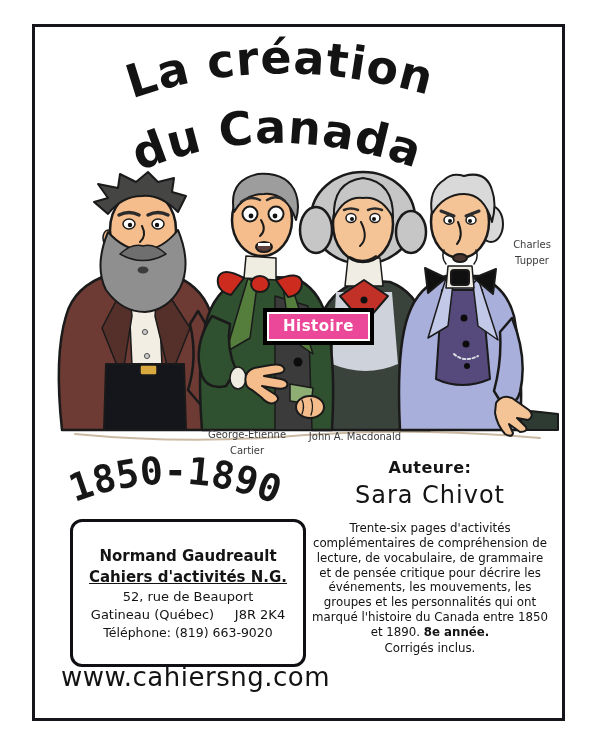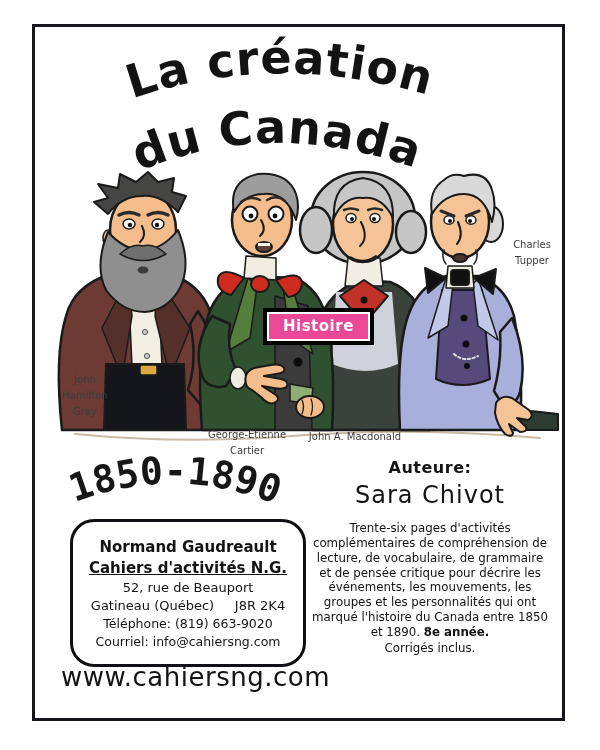--- a/index.html
+++ b/index.html
@@ -17,21 +17,21 @@
                font:700 15px "DejaVu Sans",sans-serif;letter-spacing:.5px;white-space:nowrap;}
   .char-label{position:absolute;font-size:10px;line-height:1.6;color:#3c3c3c;text-align:center;}
   .lbl-gray{left:40px;top:372px;width:90px;}
   .lbl-cartier{left:192px;top:427px;width:110px;}
   .lbl-macdonald{left:295px;top:429px;width:120px;}
   .lbl-tupper{left:492px;top:237px;width:80px;}
   .years-svg{position:absolute;left:62px;top:452px;}
   .years-text{font:700 38px "DejaVu Sans Mono",monospace;fill:#171717;}
   .years-text textPath{text-anchor:middle;}
   .contact-box{position:absolute;left:70px;top:519px;width:230px;height:142px;
-               border:3px solid #101014;border-radius:24px;display:flex;flex-direction:column;
+               border:3px solid #101014;border-radius:12px;display:flex;flex-direction:column;
                justify-content:center;align-items:center;gap:3px;text-align:center;}
   .contact-name{font-weight:700;font-size:15px;}
   .contact-company{font-weight:700;font-size:15px;text-decoration:underline;}
   .contact-line{font-size:13px;}
   .contact-pre{white-space:pre;}
   .contact-small{font-size:12.5px;}
   .right-col{position:absolute;left:310px;top:458px;width:240px;text-align:center;}
   .author-label{font-weight:700;font-size:16px;letter-spacing:.5px;}
   .author-name{font-size:24px;margin-top:4px;letter-spacing:1px;}
   .descr{margin-top:12px;font-size:11.8px;line-height:1.26;color:#121212;}
@@ -168,25 +168,20 @@
         <ellipse cx="410" cy="92" rx="7" ry="4" fill="#4a3531" stroke="#1a1a1a" stroke-width="2"></ellipse>
         <path d="M 394 84 Q 391 92 396 98 M 426 84 Q 429 92 424 98" fill="none" stroke="#1a1a1a" stroke-width="1.5"></path>
       </g>
     </g>
   </svg>
 
   <div class="badge">
     <div class="badge-inner">Histoire</div>
   </div>
 
-  <div class="char-label lbl-gray">
-    <div>John</div>
-    <div>Hamilton</div>
-    <div>Gray</div>
-  </div>
   <div class="char-label lbl-cartier">
     <div>George-Étienne</div>
     <div>Cartier</div>
   </div>
   <div class="char-label lbl-macdonald">
     <div>John A. Macdonald</div>
   </div>
   <div class="char-label lbl-tupper">
     <div>Charles</div>
     <div>Tupper</div>
@@ -198,21 +193,20 @@
       <textPath href="#arc3" startOffset="50%">1850-1890</textPath>
     </text>
   </svg>
 
   <div class="contact-box">
     <div class="contact-name">Normand Gaudreault</div>
     <div class="contact-company">Cahiers d'activités N.G.</div>
     <div class="contact-line">52, rue de Beauport</div>
     <div class="contact-line contact-pre">Gatineau (Québec)     J8R 2K4</div>
     <div class="contact-small">Téléphone: (819) 663-9020</div>
-    <div class="contact-small">Courriel: info@cahiersng.com</div>
   </div>
 
   <div class="right-col">
     <div class="author-label">Auteure:</div>
     <div class="author-name">Sara Chivot</div>
     <div class="descr">
       <span>Trente-six pages d'activités complémentaires de compréhension de lecture, de vocabulaire, de grammaire et de pensée critique pour décrire les événements, les mouvements, les groupes et les personnalités qui ont marqué l'histoire du Canada entre 1850 et 1890. </span><b>8e année.</b>
       <div class="descr-closing">Corrigés inclus.</div>
     </div>
   </div>

